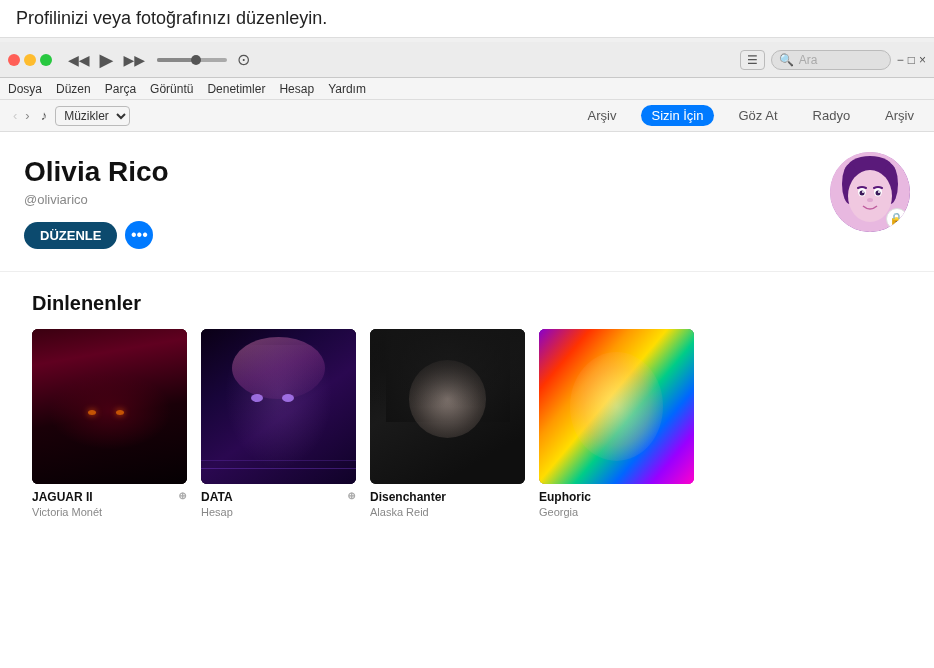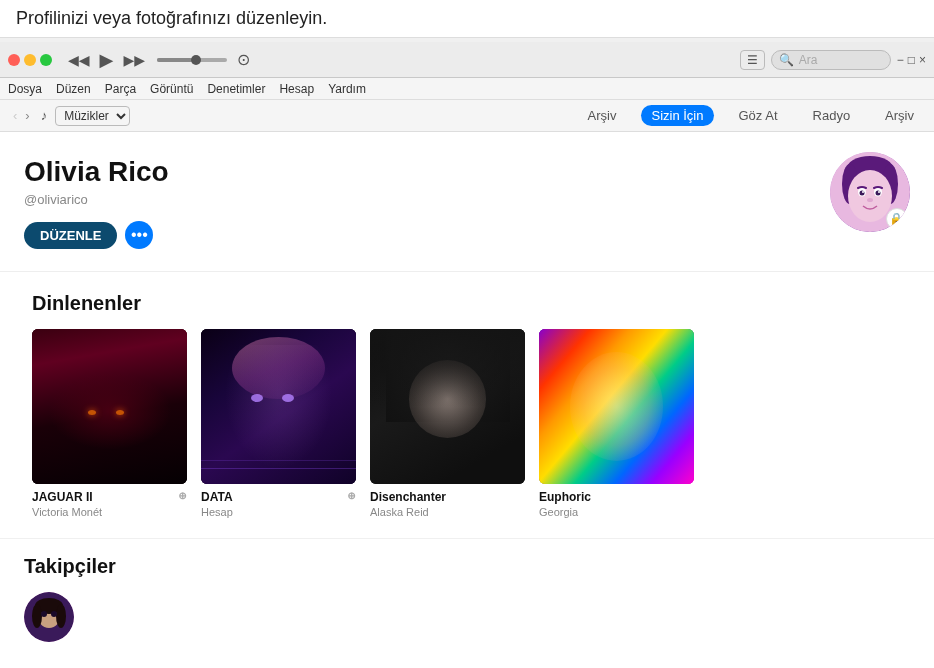--- a/index.html
+++ b/index.html
@@ -657,31 +657,16 @@
           </div>
           <div class="album-title">
             <span>Euphoric</span>
           </div>
           <div class="album-artist">Georgia</div>
         </div>
 
       </div>
     </div>
 
-    <div class="followers-section">
-      <div class="section-title">Takipçiler</div>
-      <div class="follower-avatar">
-        <svg width="50" height="50" viewBox="0 0 50 50">
-          <circle cx="25" cy="25" r="25" fill="#3a1a5a"></circle>
-
-          <ellipse cx="25" cy="22" rx="12" ry="14" fill="#c8a080"></ellipse>
-          <ellipse cx="25" cy="14" rx="14" ry="8" fill="#1a0a0a"></ellipse>
-          <ellipse cx="13" cy="24" rx="5" ry="12" fill="#1a0a0a"></ellipse>
-          <ellipse cx="37" cy="24" rx="5" ry="12" fill="#1a0a0a"></ellipse>
-          <circle cx="20" cy="22" r="3" fill="#1a0a2a"></circle>
-          <circle cx="30" cy="22" r="3" fill="#1a0a2a"></circle>
-        </svg>
-      </div>
-    </div>
 
   </div>
 
 </div>
 
 </body></html>

